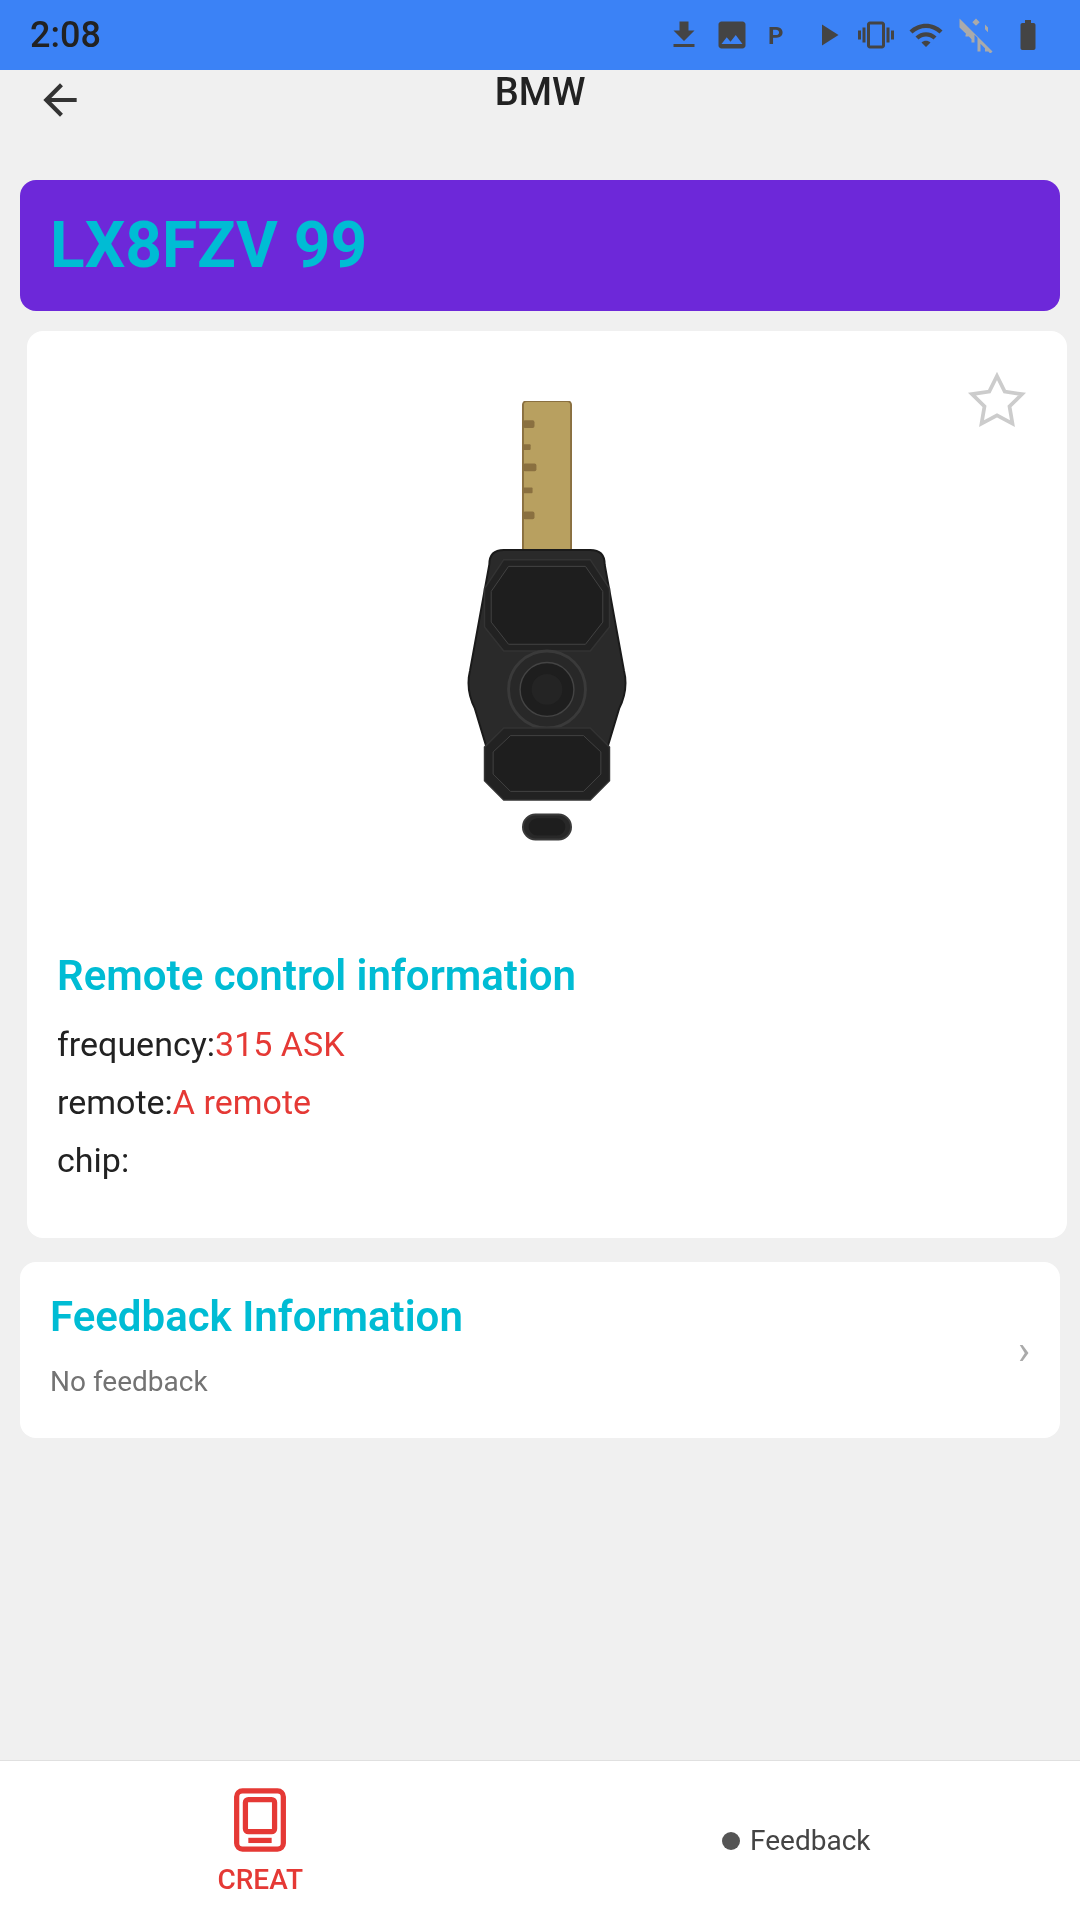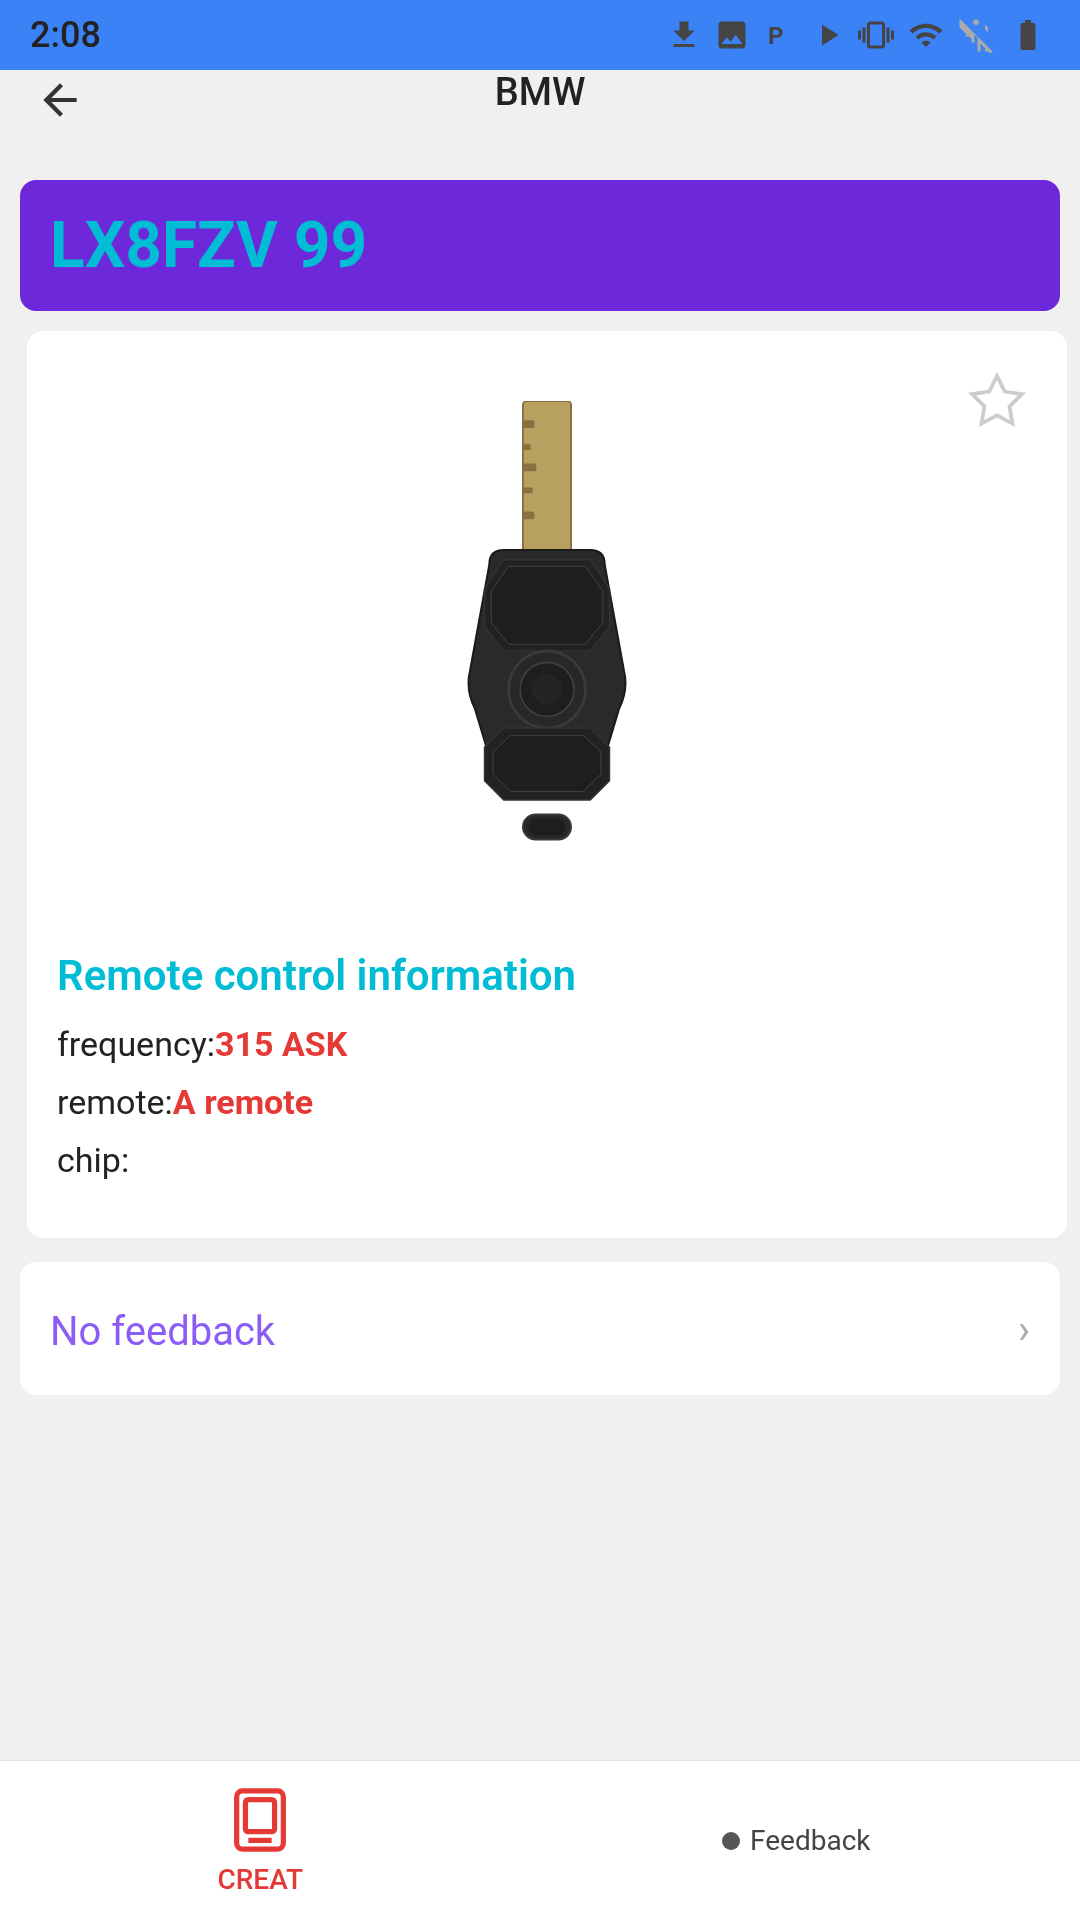--- a/index.html
+++ b/index.html
@@ -122,21 +122,21 @@
       display: flex;
       align-items: center;
       margin-bottom: 18px;
       font-size: 34px;
     }
     .info-label {
       color: #222;
     }
     .info-value-red {
       color: #e53935;
-      font-weight: 700;
+      font-weight: 400;
     }
     .info-value-normal {
       color: #222;
     }
 
     
     .feedback-card {
       width: calc(100% - 40px);
       margin: 0 20px 24px 20px;
       background: #ffffff;
@@ -146,22 +146,22 @@
     }
     .feedback-arrow {
       position: absolute;
       right: 30px;
       top: 50%;
       transform: translateY(-50%);
       color: #aaa;
       font-size: 40px;
     }
     .no-feedback {
-      font-size: 40px;
-      color: #8b5cf6;
+      font-size: 28px;
+      color: #737373;
       margin-top: 16px;
     }
 
     
     .bottom-tab-bar {
       position: fixed;
       bottom: 0;
       left: 0;
       width: 1080px;
       height: 160px;
@@ -309,20 +309,21 @@
       <span class="info-value-red">A remote</span>
     </div>
     <div class="info-row">
       <span class="info-label">chip:</span>
       <span class="info-value-normal"></span>
     </div>
   </div>
 </div>
 
 <div class="feedback-card">
+  <div class="section-title">Feedback Information</div>
   <div class="no-feedback">No feedback</div>
   <div class="feedback-arrow">›</div>
 </div>
 
 <div class="bottom-spacer"></div>
 
 <div class="bottom-tab-bar">
   <div class="tab-item">
 
     <svg width="70" height="70" viewBox="0 0 24 24" fill="none" stroke="#e53935" stroke-width="1.8">

